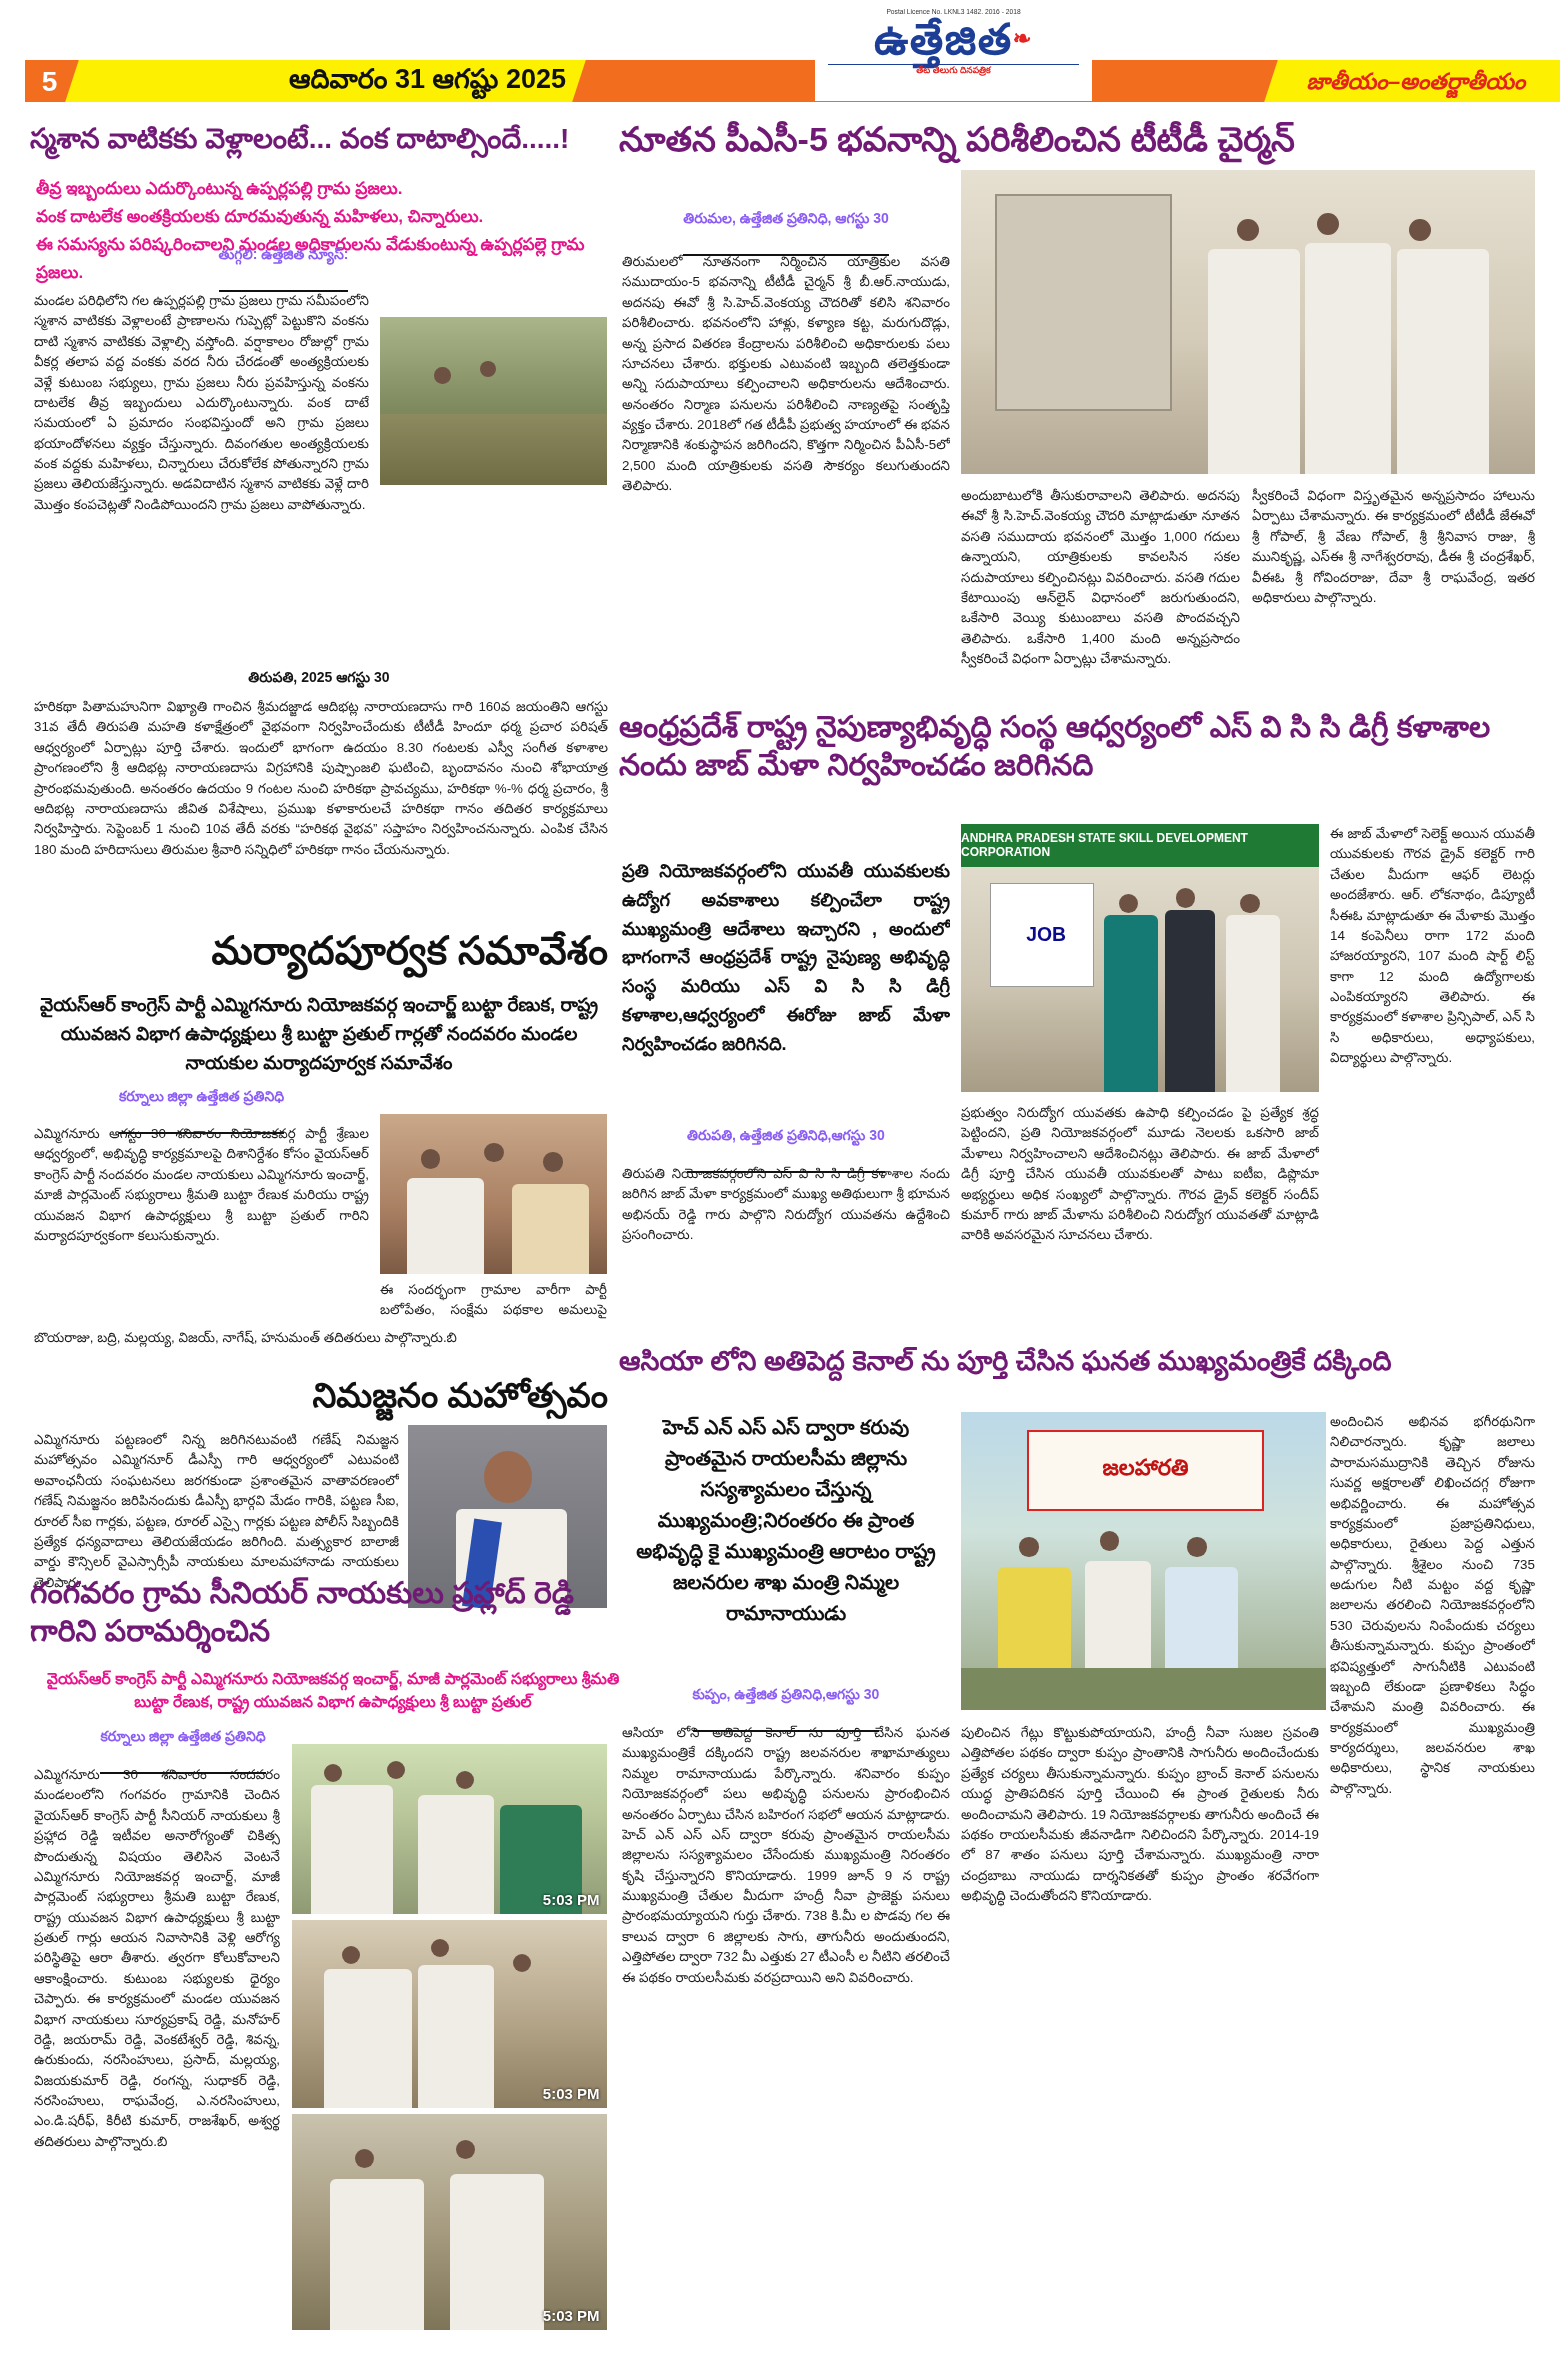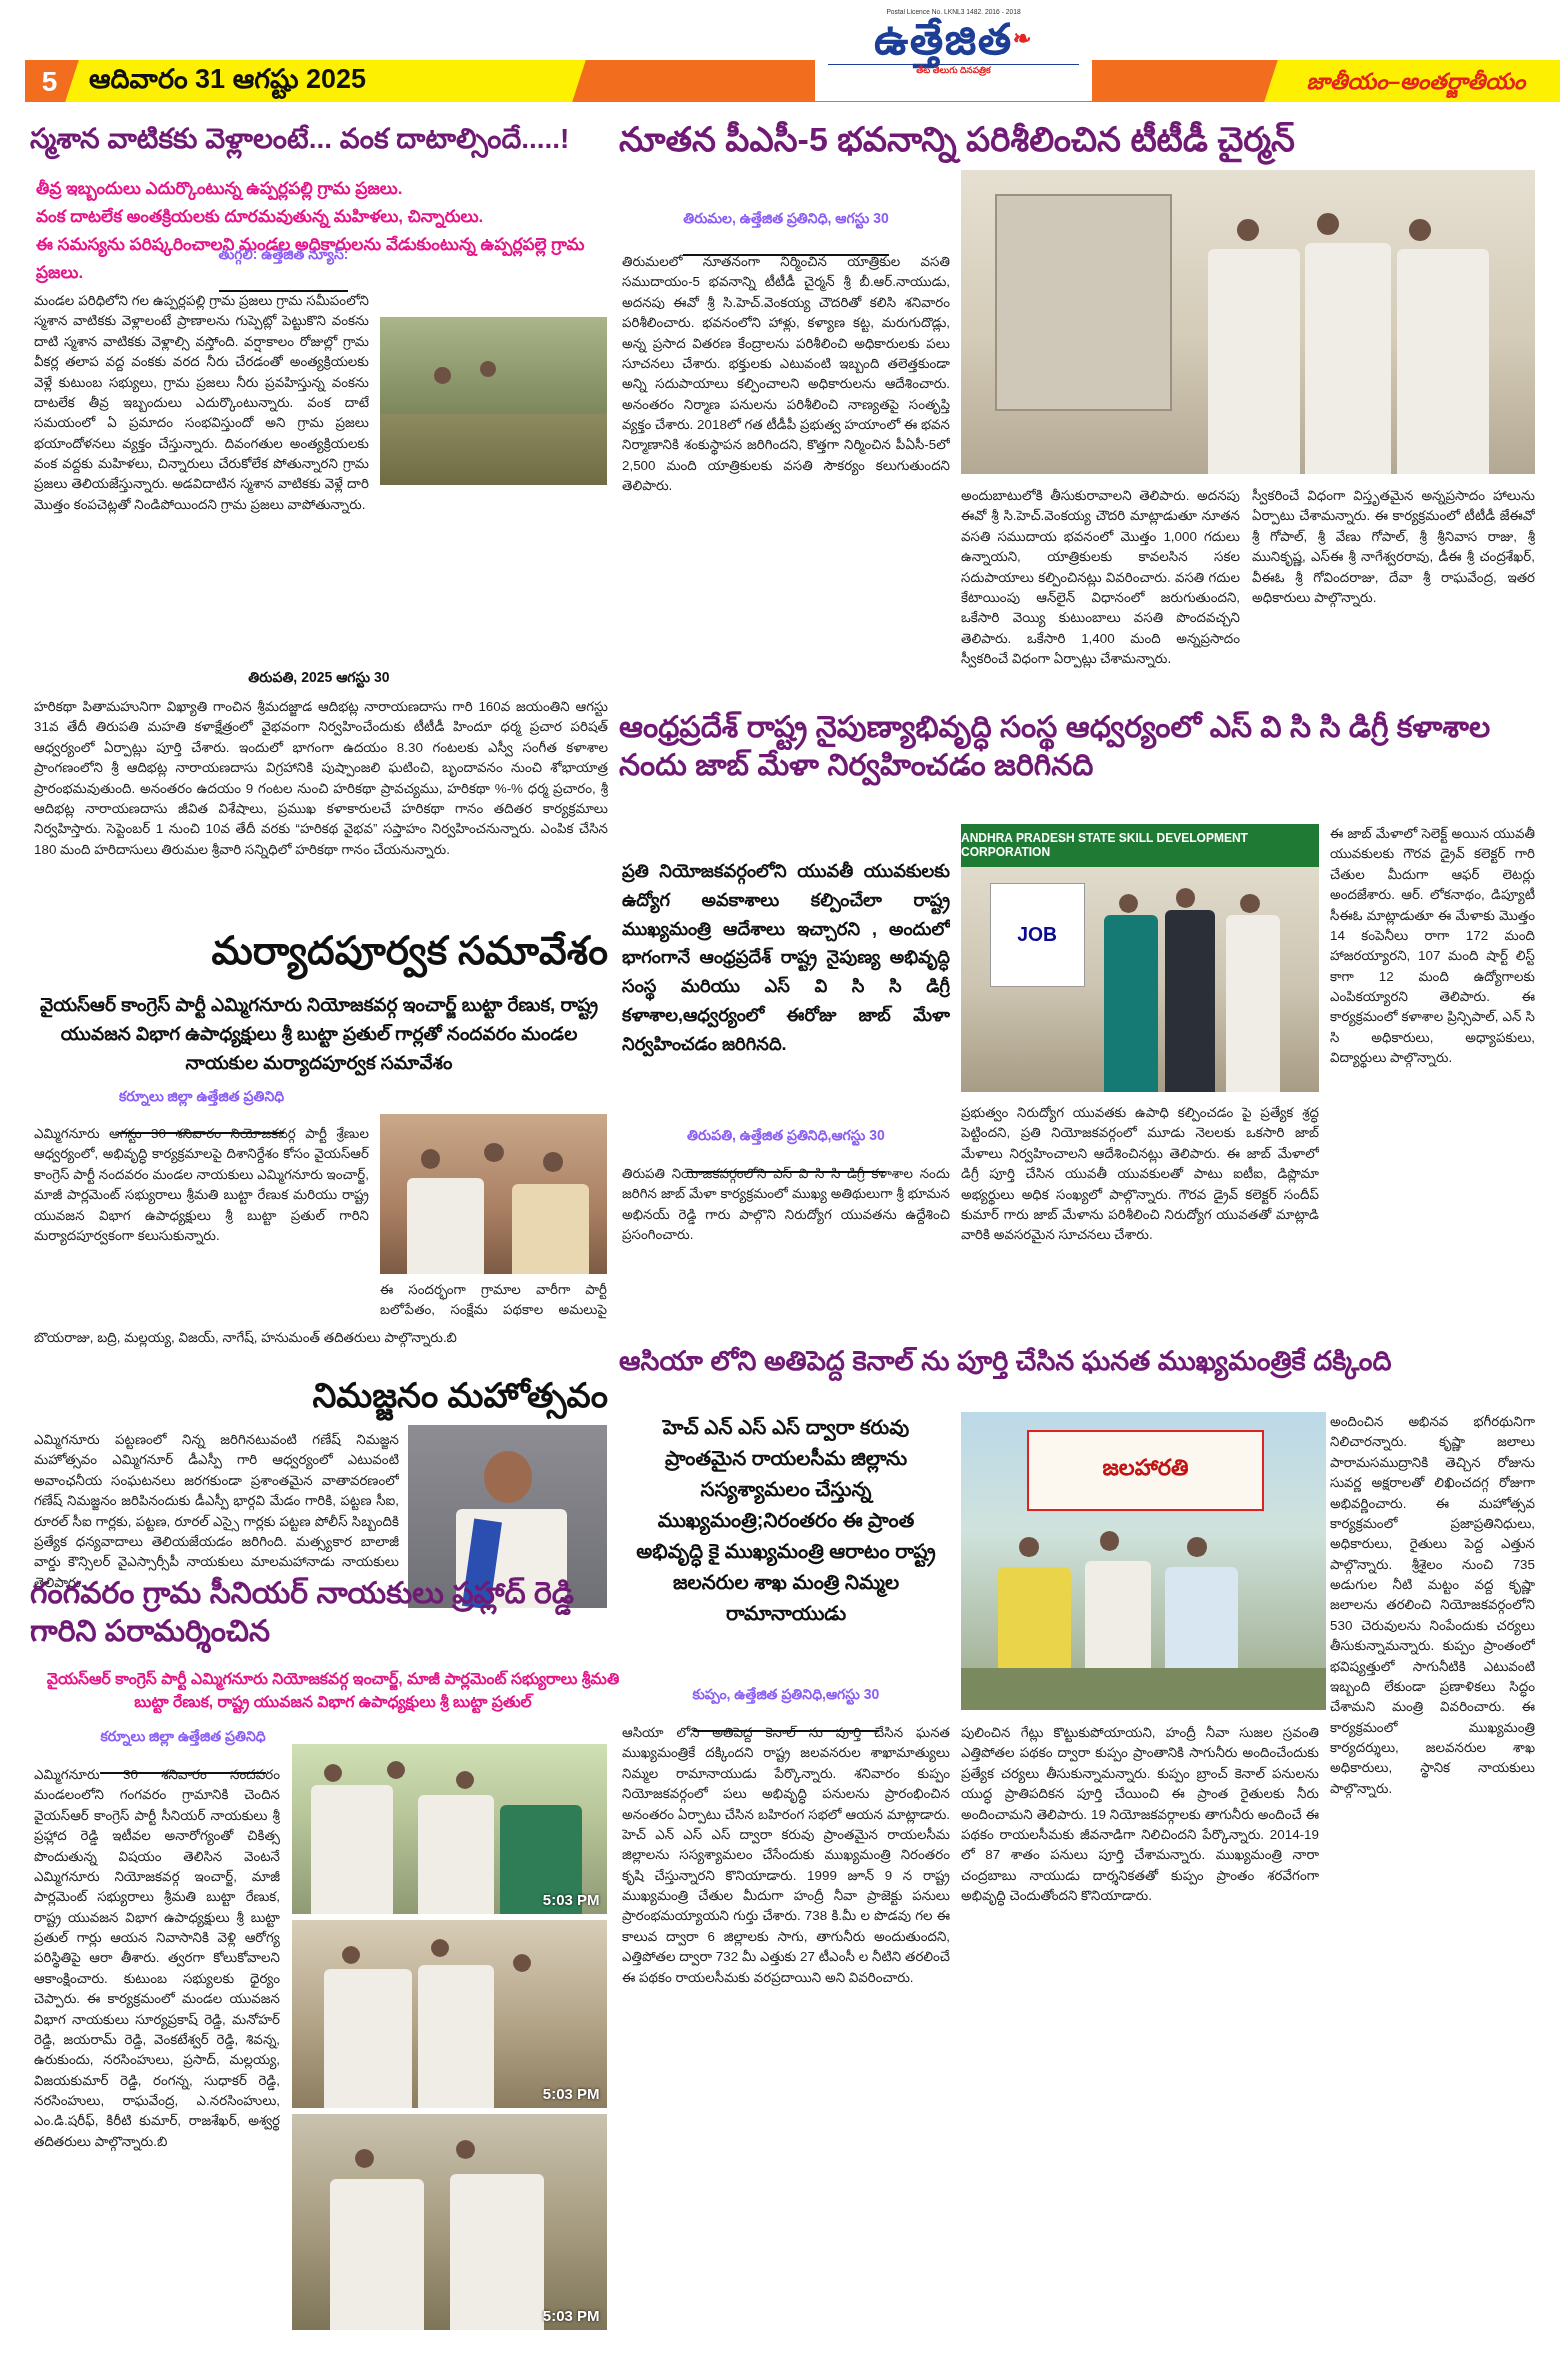--- a/index.html
+++ b/index.html
@@ -6,21 +6,21 @@
   #page{position:relative;width:1561px;height:2354px;background:#ffffff;overflow:hidden;
         font-family:"Liberation Sans", sans-serif;color:#141414;}
   .abs{position:absolute;}
   
   .strip{position:absolute;left:24.6px;top:60px;width:1536px;height:42px;background:#f36d1f;}
   .yellow-band{position:absolute;top:60px;height:42px;background:#fdf000;}
   .yb-left{left:72px;width:507px;transform:skewX(-18deg);}
   .yb-right{left:1271px;width:313px;transform:skewX(-18deg);}
   .page-num{position:absolute;left:28px;top:63px;width:43px;height:37px;color:#fff;
             font-size:28px;font-weight:bold;text-align:center;line-height:37px;}
-  .date-txt{position:absolute;left:89px;top:64px;width:477px;text-align:left;
+  .date-txt{position:absolute;left:89px;top:64px;width:477px;text-align:right;
             font-size:27px;font-weight:bold;color:#111;}
   .slogan{position:absolute;left:1267px;top:69px;width:298px;text-align:center;
           font-size:22.4px;font-weight:bold;font-style:italic;color:#e52320;}
   .masthead{position:absolute;left:815px;top:6px;width:277px;height:95px;background:#fff;
             text-align:center;z-index:3;}
   .postal{font-size:6.7px;color:#333;margin-top:1.5px;}
   .logo-line{font-size:43px;font-weight:bold;color:#1d3e97;line-height:48px;letter-spacing:1.5px;}
   .bird{color:#e52320;font-size:22.4px;vertical-align:top;}
   .m-tag{font-size:9px;color:#e52320;font-weight:bold;border-top:1.5px solid #1d3e97;margin:1.5px 13.4px 0 13.4px;}
   
@@ -42,21 +42,21 @@
   .head{position:absolute;border-radius:50%;background:#6d5243;}
   .shirt{position:absolute;border-radius:6px 6px 0 0;background:#f0ede6;}
   .banner-red{position:absolute;left:18%;top:6%;width:64%;height:26%;background:#fdf8ef;
               border:2.2px solid #d22;display:flex;align-items:center;justify-content:center;
               color:#c41111;font-weight:bold;font-size:22.4px;}
   .banner-green{position:absolute;left:0;top:0;width:100%;height:16%;background:#1f7a33;
                 display:flex;align-items:center;justify-content:center;color:#fff;
                 font-weight:bold;font-size:12px;}
   .job-board{position:absolute;left:8%;top:22%;width:26%;height:38%;background:#fff;
              display:flex;align-items:center;justify-content:center;color:#0a0a8f;
-             font-weight:bold;font-size:19.4px;border:0.7px solid #999;}
+             font-weight:bold;font-size:19.4px;border:0.7px solid #999;padding-left:9px;}
 </style>
 </head>
 <body>
 
 <div id="page">
 
   <div class="strip"></div>
   <div class="yellow-band yb-left"></div>
   <div class="yellow-band yb-right"></div>
   <div class="page-num">5</div>

